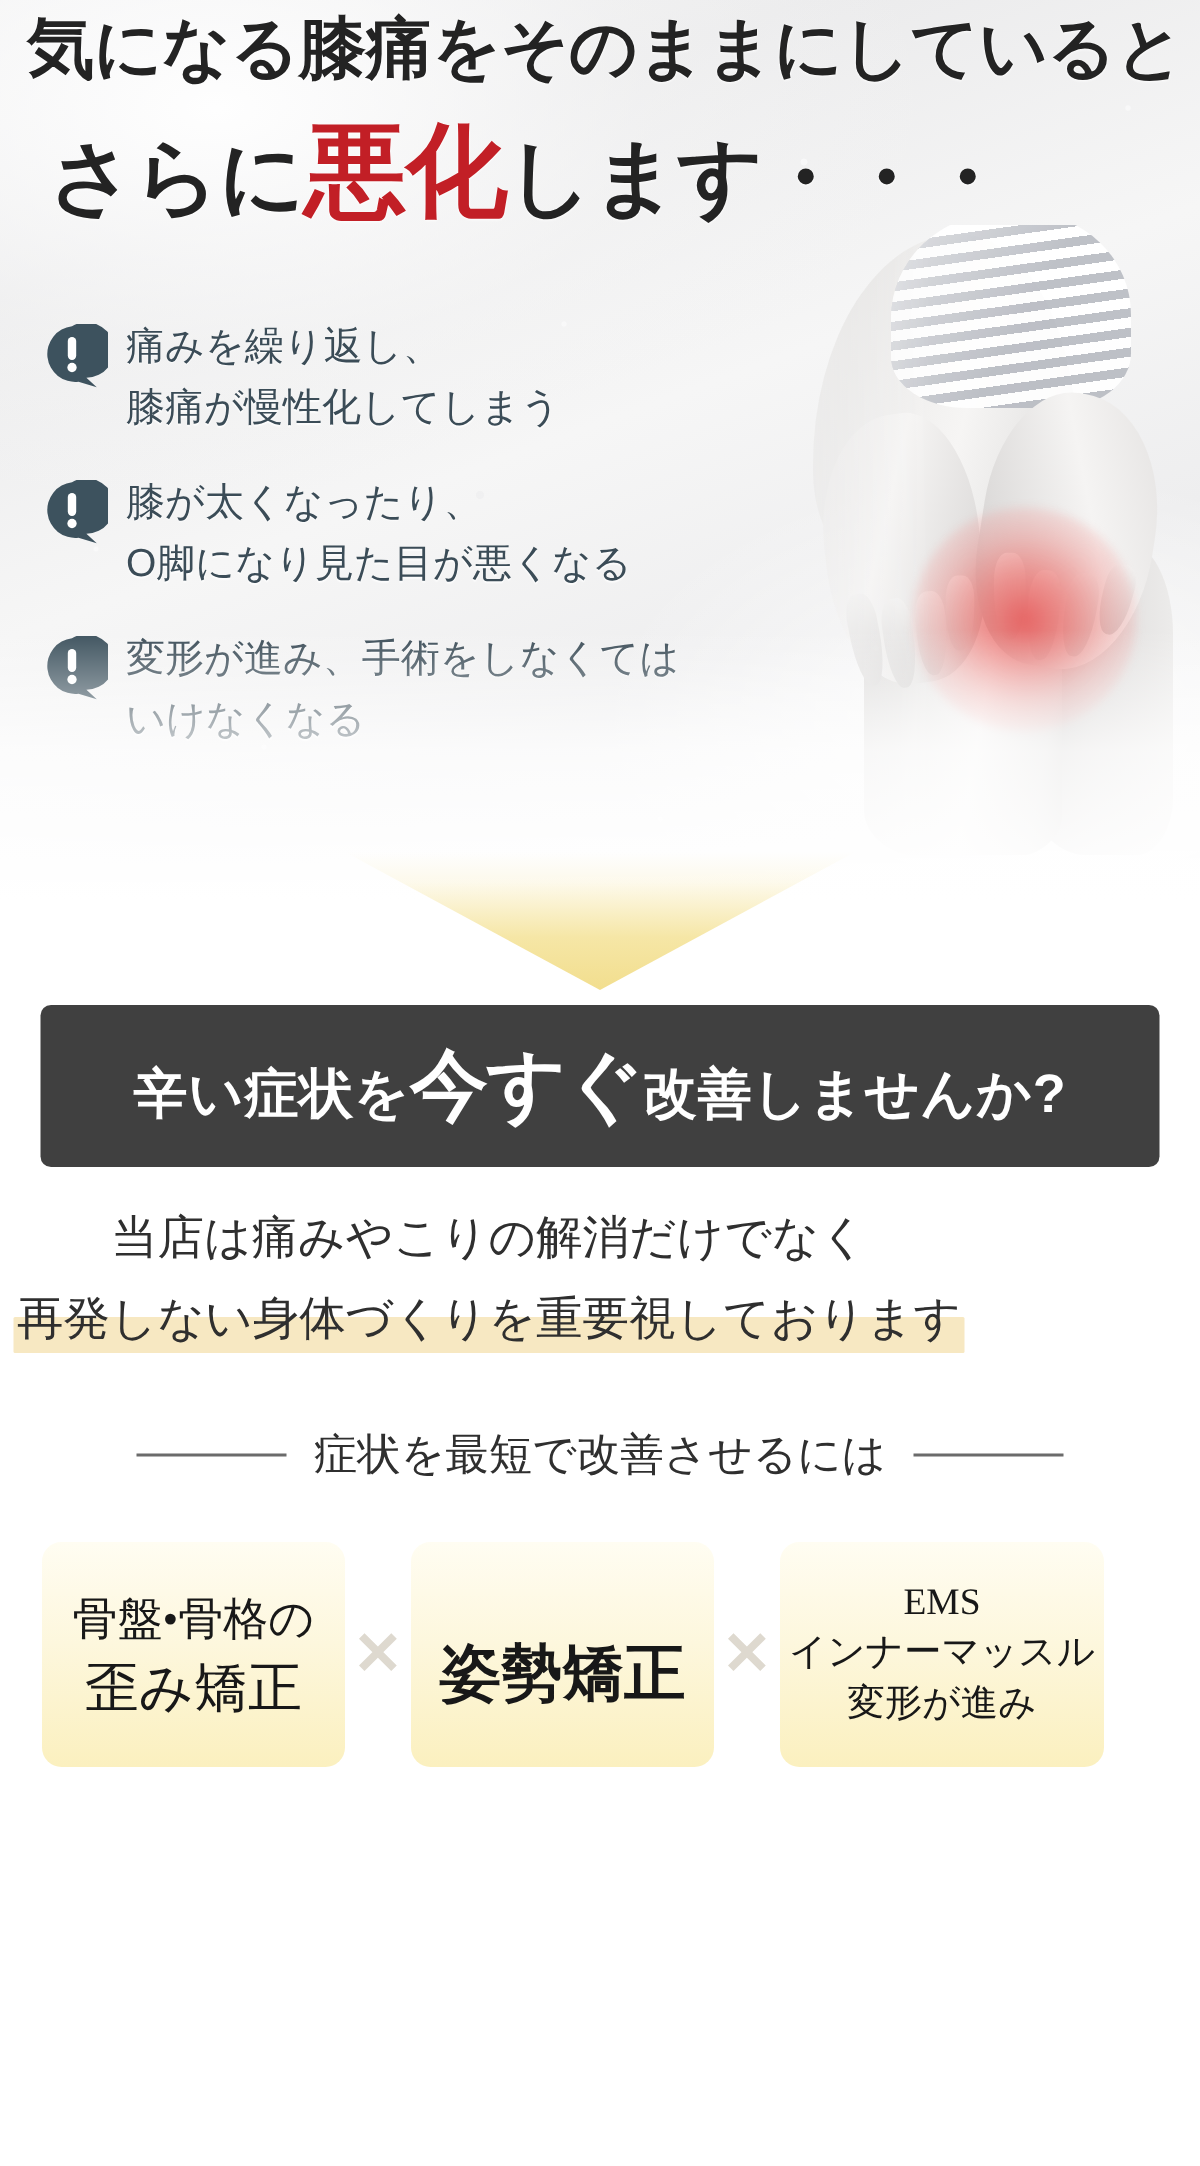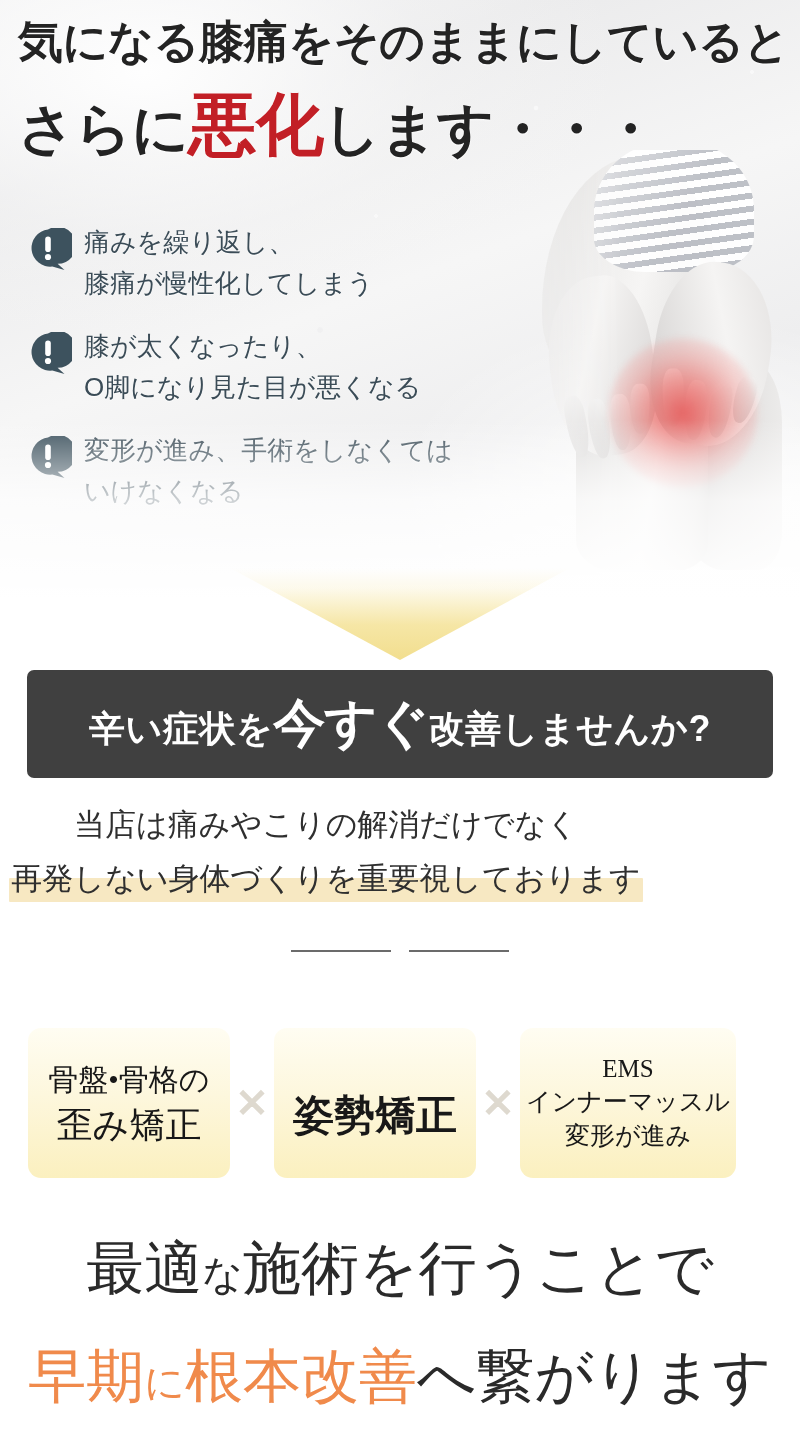--- a/index.html
+++ b/index.html
@@ -101,33 +101,33 @@
     background:radial-gradient(circle at 50% 50%,
       rgba(232,72,72,.80) 0%,
       rgba(236,96,92,.62) 28%,
       rgba(240,130,126,.40) 52%,
       rgba(244,170,168,.18) 74%,
       rgba(255,255,255,0) 100%);
     filter:blur(3px);
   }
 
   
-  .headline{position:absolute;left:0;top:10px;width:685px;text-align:left;}
+  .headline{position:absolute;left:0;top:0;width:685px;text-align:center;}
   .hl-line{
     font-weight:700;letter-spacing:-.5px;color:#232323;
     text-shadow:0 1px 2px rgba(255,255,255,.85), 0 0 1px rgba(255,255,255,.9);
     white-space:nowrap;
   }
   .hl-line1{font-size:45px;line-height:64px;padding-left:18px;}
   .hl-line2{font-size:56px;line-height:76px;padding-left:18px;margin-top:16px;}
   .hl-red{color:#c21f26;font-size:68px;line-height:1;}
   .hl-dots{letter-spacing:-2px;}
 
   
-  .bullets{position:absolute;left:20px;top:222px;width:520px;}
+  .bullets{position:absolute;left:20px;top:210px;width:520px;}
   .bullet{display:flex;align-items:flex-start;margin-bottom:22px;}
   .bullet:last-child{margin-bottom:0;}
   .bullet-icon{
     position:relative;flex:0 0 auto;width:44px;height:44px;margin:6px 12px 0 8px;
   }
   .bullet-icon svg{display:block;width:44px;height:44px;}
   .bullet-text{
     font-size:26px;line-height:41px;color:#3b4c57;font-weight:400;
     text-shadow:0 1px 1px rgba(255,255,255,.8);white-space:pre-line;
   }
@@ -298,38 +298,35 @@
       </div>
   </div>
 
   <div class="lead">
     <div><span class="lead-line">当店は痛みやこりの解消だけでなく</span></div>
     <div><span class="lead-line hl"><span class="hl-bg"></span><span class="hl-tx">再発しない身体づくりを重要視しております</span></span></div>
   </div>
 
   <div class="divider">
     <span class="rule"></span>
+    <span class="divider-text">症状を最短で改善させるには</span>
     <span class="rule"></span>
   </div>
 
   <div class="cards">
     <div class="card card1">
       <span class="card-l1">骨盤•骨格の</span>
       <span class="card-l2">歪み矯正</span>
     </div>
     <span class="xmark">✕</span>
     <div class="card card2">
       <span class="card-l1">姿勢矯正</span>
     </div>
     <span class="xmark">✕</span>
     <div class="card card3">
       <span class="card-l1">EMS</span>
       <span class="card-l2">インナーマッスル</span>
       <span class="card-l3">変形が進み</span>
     </div>
   </div>
 
-  <div class="closing">
-    <div class="cl-line"><span class="cl-big">最適</span><span class="cl-sm">な</span><span class="cl-big">施術を行うことで</span></div>
-    <div class="cl-line"><span class="cl-or-big">早期</span><span class="cl-or-sm">に</span><span class="cl-or-big">根本改善</span><span class="cl-big">へ繋がります</span></div>
-  </div>
 
 </div>
 
 </body></html>

